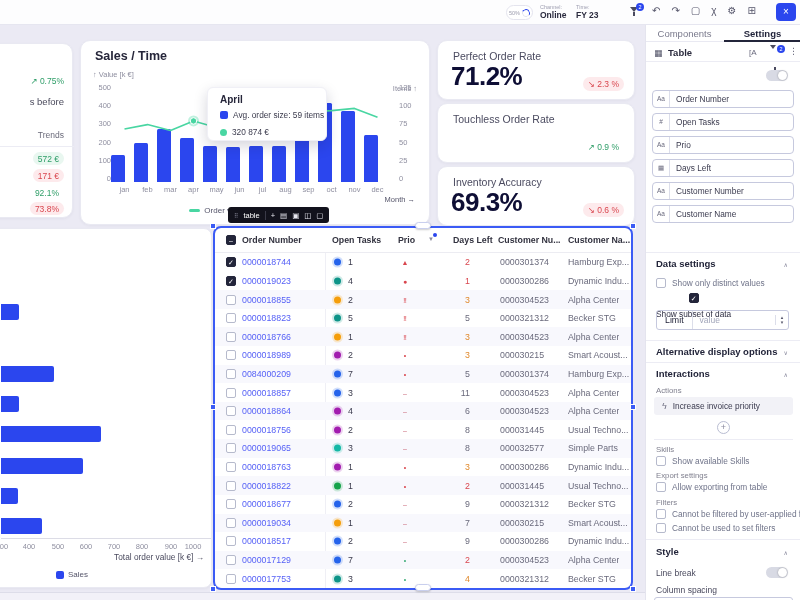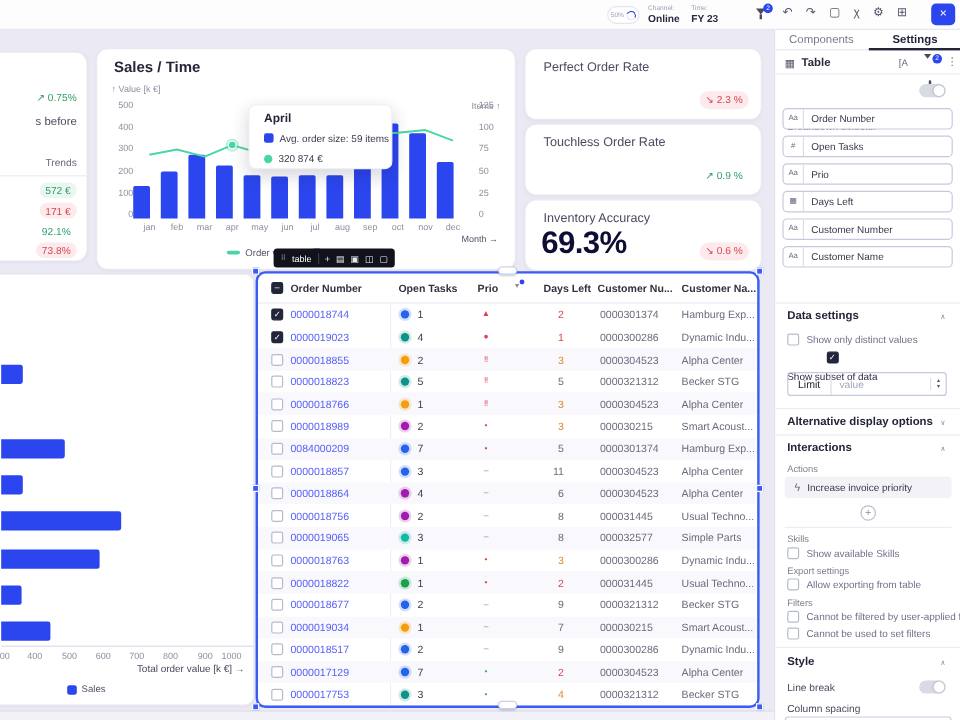--- a/index.html
+++ b/index.html
@@ -217,20 +217,21 @@
         <div class="tt-row" style="position: absolute; top: 39px;">
           <span style="width: 7px; height: 7px; border-radius: 50%; background: rgb(73, 214, 162); flex: 0 0 auto;"></span>
           <span>320 874 €</span>
         </div>
       </div>
   </div>
 
   <div id="kpiCol">
       <div class="card" style="position: absolute; left: 437px; top: 15px; width: 198px; height: 60px;">
         <div style="position: absolute; left: 15px; top: 9px; font-size: 10.5px; color: rgb(75, 75, 96);">Perfect Order Rate</div>
+        <div style="position: absolute; left: 13px; top: 20px; font-size: 26px; font-weight: bold; color: rgb(14, 14, 53); letter-spacing: -0.5px;">71.2%</div>
         <div class="kpi-badge kpi-down" style="position: absolute;">↘ 2.3 %</div>
       </div>
       <div class="card" style="position: absolute; left: 437px; top: 78px; width: 198px; height: 60px;">
         <div style="position: absolute; left: 15px; top: 9px; font-size: 10.5px; color: rgb(75, 75, 96);">Touchless Order Rate</div>
         <div class="kpi-badge kpi-up" style="position: absolute;">↗ 0.9 %</div>
       </div>
       <div class="card" style="position: absolute; left: 437px; top: 141px; width: 198px; height: 60px;">
         <div style="position: absolute; left: 15px; top: 9px; font-size: 10.5px; color: rgb(75, 75, 96);">Inventory Accuracy</div>
         <div style="position: absolute; left: 13px; top: 20px; font-size: 26px; font-weight: bold; color: rgb(14, 14, 53); letter-spacing: -0.5px;">69.3%</div>
         <div class="kpi-badge kpi-down" style="position: absolute;">↘ 0.6 %</div>

